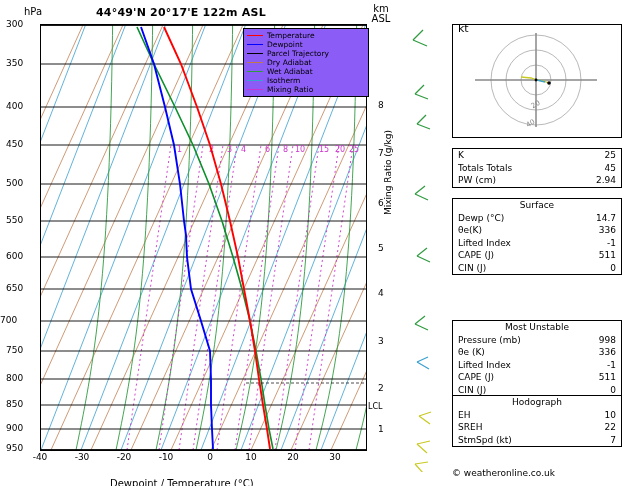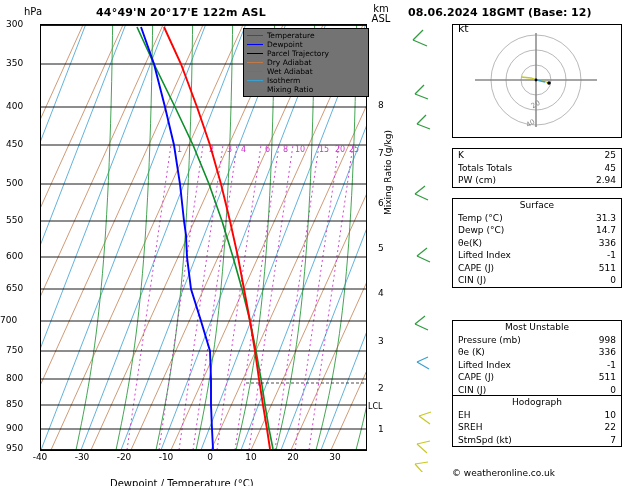--- a/index.html
+++ b/index.html
@@ -19,21 +19,21 @@
   #skewt svg{display:block;}
 
   .ylab{position:absolute;font-size:9px;color:#000;width:30px;}
   .kmlab{position:absolute;font-size:9px;color:#000;left:378px;}
   .xlab{position:absolute;font-size:9px;color:#000;text-align:center;width:30px;top:452px;}
 
   #xtitle{left:110px;top:466px;font-size:10px;color:#000;margin-top:12px;}
   #mixlab{left:383px;top:215px;font-size:9px;color:#000;transform:rotate(-90deg);transform-origin:left top;white-space:nowrap;}
 
   
-  #legend{left:243px;top:28px;width:118px;border:1px solid #000;background:#737373;padding:2px 3px;font-size:7.5px;line-height:9.2px;color:#000;}
+  #legend{left:243px;top:28px;width:118px;border:1px solid #000;background:#8b5cf6;padding:2px 3px;font-size:7.5px;line-height:9.2px;color:#000;}
   #legend .row{display:flex;align-items:center;height:9px;}
   #legend .ln{display:inline-block;width:16px;height:0;border-top-width:1.4px;border-top-style:solid;margin-right:4px;}
 
   
   #hodo{left:452px;top:24px;width:168px;height:112px;border:1px solid #000;background:#fff;}
   #hodo-kt{left:458px;top:22px;font-size:11px;color:#000;}
 
   
   .panel{position:absolute;left:452px;width:168px;border:1px solid #000;background:#fff;font-size:9px;color:#000;}
   .panel .line{display:flex;justify-content:space-between;padding:0 5px;height:12.5px;line-height:12.5px;}
@@ -49,21 +49,20 @@
 </head>
 <body>
 <div id="root">
 
 <div class="abs" id="hdr-hpa">hPa</div>
 <div class="abs" id="hdr-left">44°49'N 20°17'E 122m ASL</div>
 <div class="abs" id="hdr-km">
   <div>km</div>
   <div>ASL</div>
 </div>
-<div class="abs" id="hdr-right">08.06.2024 18GMT (Base: 12)</div>
 
 <div class="abs" id="skewt">
   <svg width="325" height="425" viewBox="0 0 325 425" xmlns="http://www.w3.org/2000/svg">
     <defs>
       <clipPath id="clip">
             <rect x="0" y="0" width="325" height="425"></rect>
           </clipPath>
     </defs>
     <g clip-path="url(#clip)">
       <rect x="0" y="0" width="325" height="425" fill="#ffffff"></rect>
@@ -295,24 +294,20 @@
       </div>
   <div class="line">
         <span>PW (cm)</span>
         <span>2.94</span>
       </div>
 </div>
 
 <div class="panel" id="p2">
   <div class="hd">Surface</div>
   <div class="line">
-        <span>Temp (°C)</span>
-        <span>31.3</span>
-      </div>
-  <div class="line">
         <span>Dewp (°C)</span>
         <span>14.7</span>
       </div>
   <div class="line">
         <span>θe(K)</span>
         <span>336</span>
       </div>
   <div class="line">
         <span>Lifted Index</span>
         <span>-1</span>

